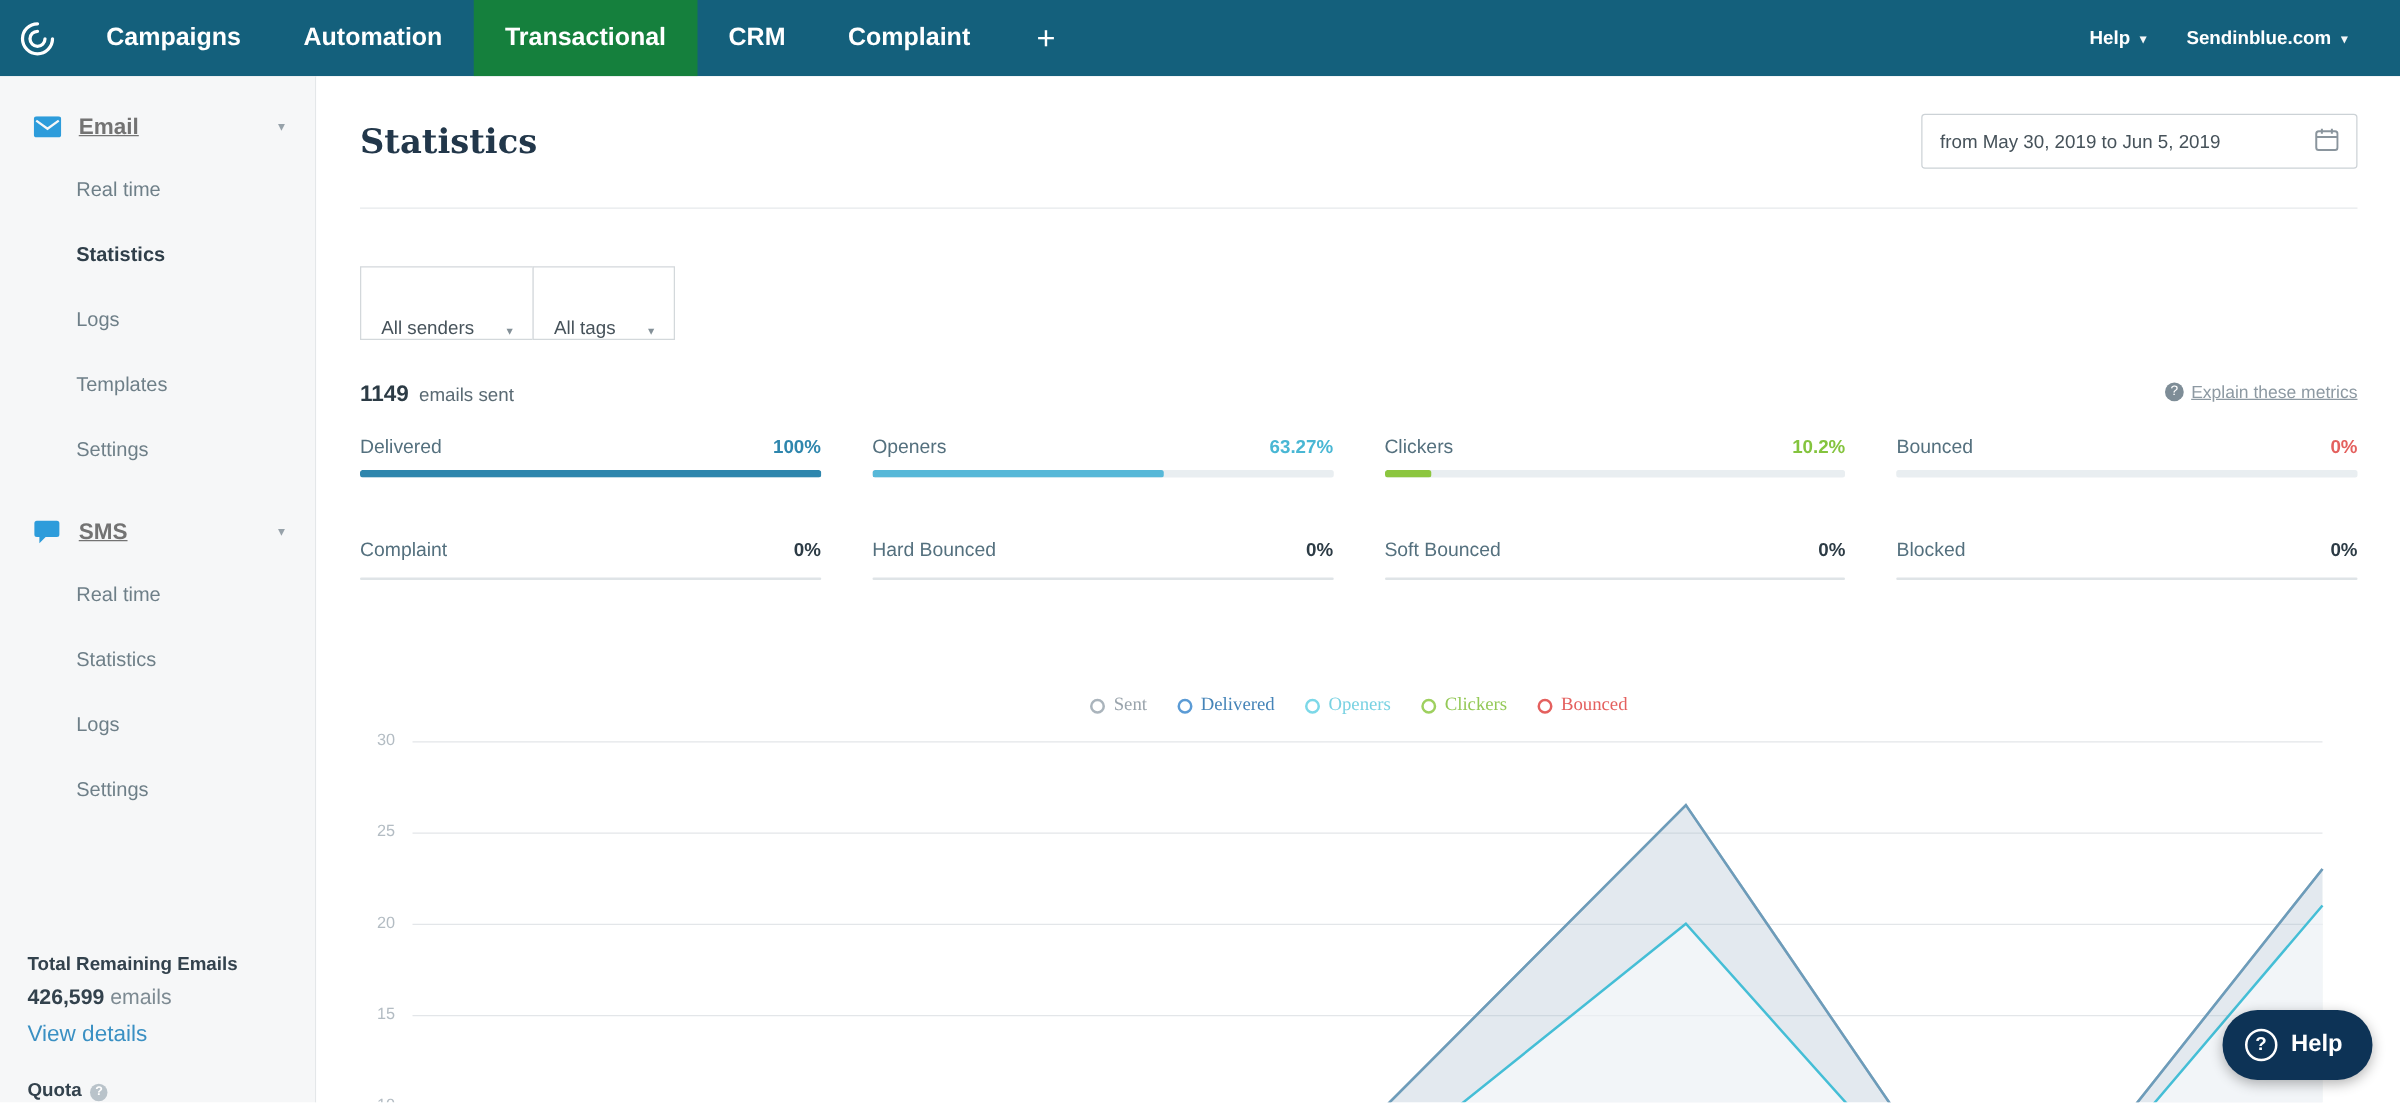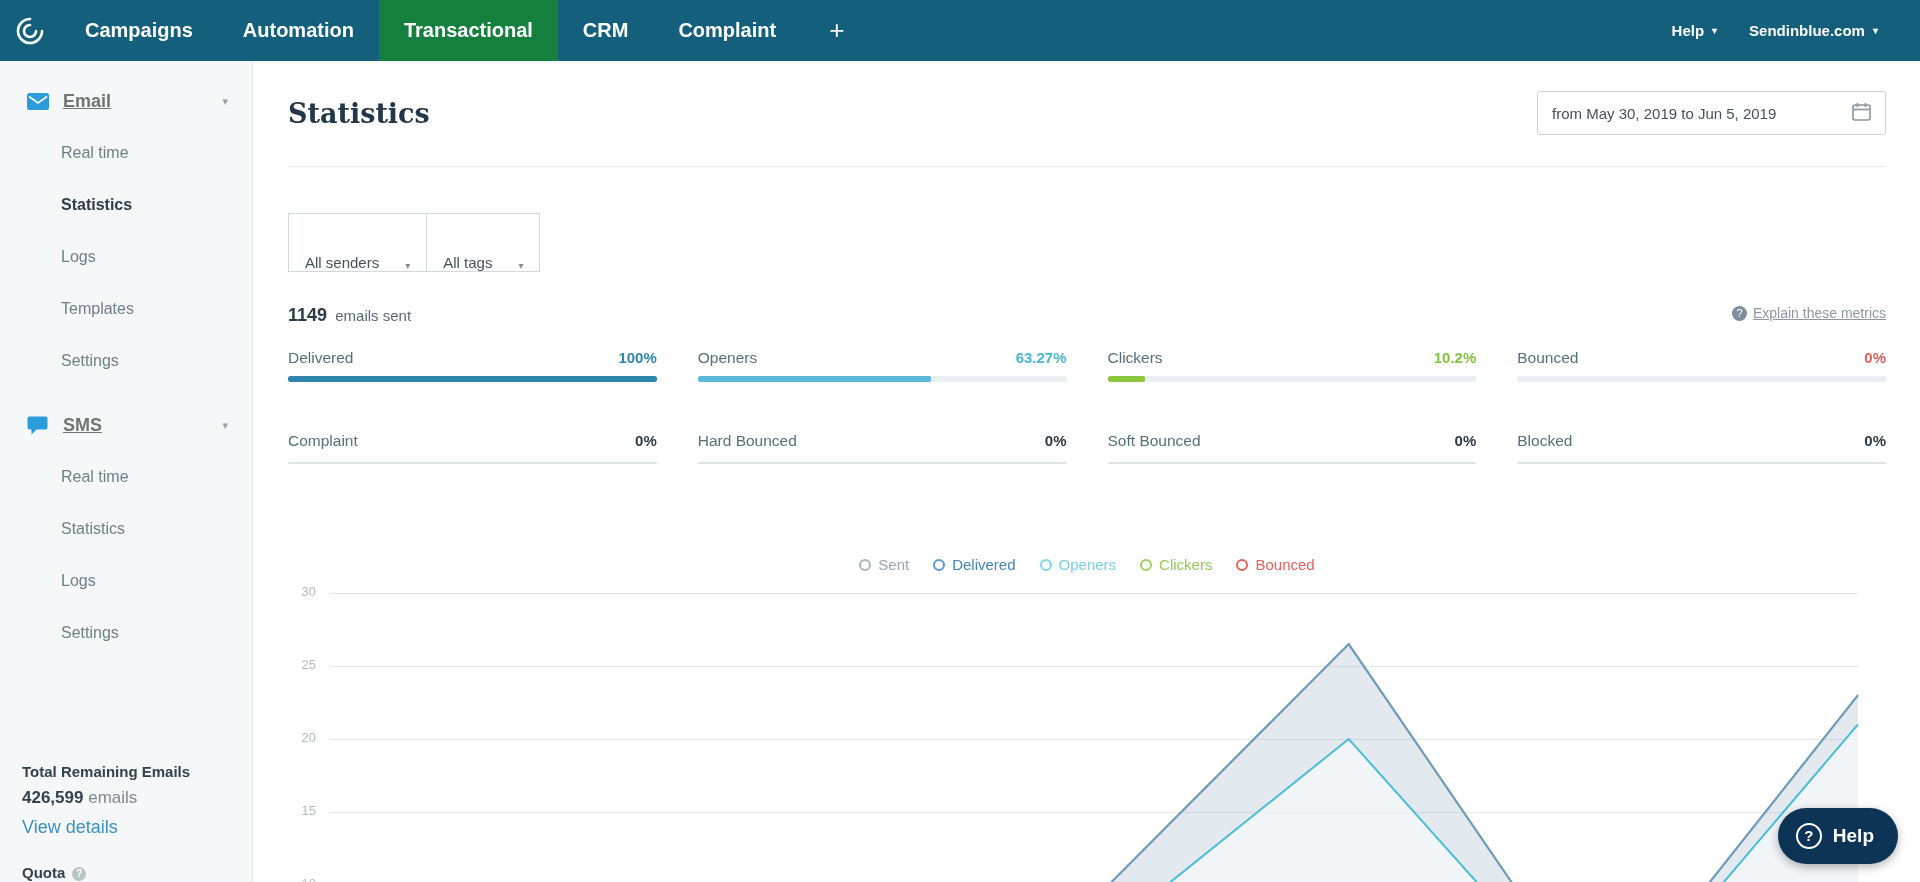--- a/index.html
+++ b/index.html
@@ -55,21 +55,21 @@
   .q-badge { width:15px; height:15px; border-radius:50%; background:#7e8d97; color:#fff; font-size:11px; line-height:15px; text-align:center; flex:none; }
 
   .metrics-grid { display:grid; grid-template-columns:repeat(4,1fr); column-gap:41px; row-gap:50px; margin-top:23px; }
   .m-top { display:flex; justify-content:space-between; align-items:baseline; }
   .m-label { font-size:15.5px; color:#54707e; }
   .m-value { font-size:15px; font-weight:bold; }
   .m-bar { margin-top:9px; height:6px; background:#e9eef1; border-radius:2px; overflow:hidden; }
   .metric.thin .m-bar { height:2px; margin-top:12px; background:#dfe4e7; }
   .m-fill { height:100%; border-radius:2px; width:0; }
 
-  .legend { display:flex; justify-content:center; align-items:center; gap:24px; margin-top:92px; }
+  .legend { display:flex; justify-content:center; align-items:center; gap:24px; margin-top:92px;font-family:Liberation Serif, serif; }
   .legend-item { display:flex; align-items:center; gap:7px; cursor:pointer; }
   .legend-dot { width:12px; height:12px; border-radius:50%; border:2px solid #999; background:#fff; flex:none; }
   .legend-label { font-size:15px; }
 
   .chart { position:relative; margin-top:2px; height:323px; }
   .gridline { position:absolute; left:42px; right:28px; height:1px; background:#e3e6e9; }
   .ytick { position:absolute; left:0; width:28px; text-align:right; font-size:13px; color:#b3bcc3; }
   .chart-svg { position:absolute; left:0; top:0; }
 
   

